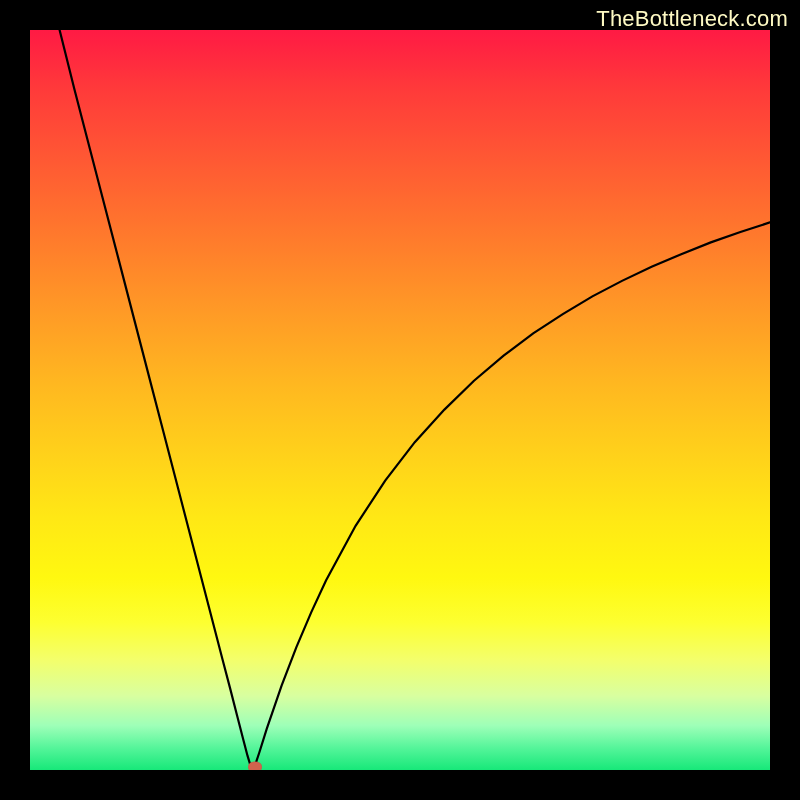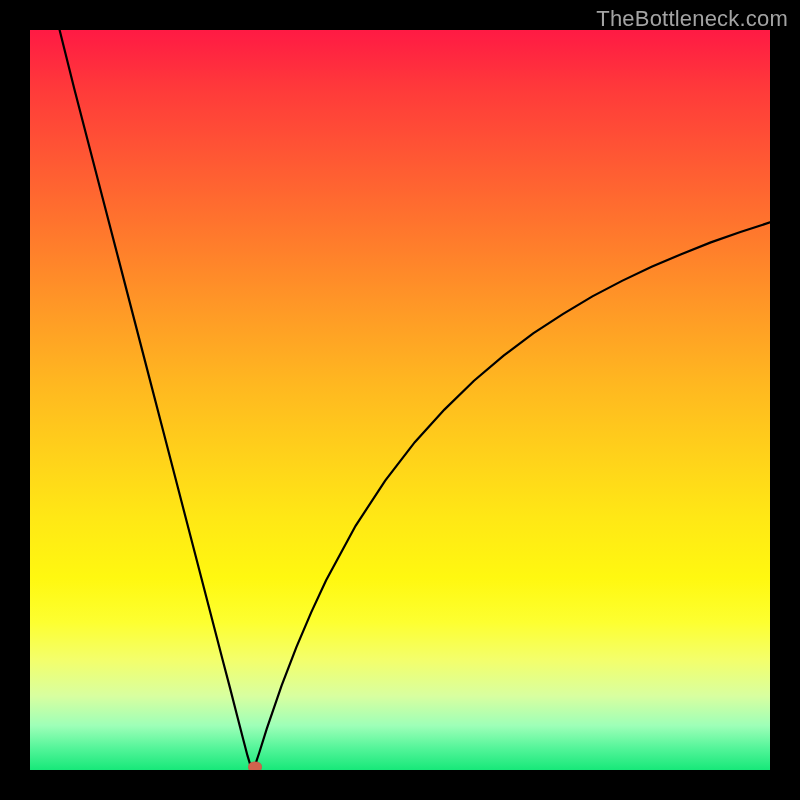--- a/index.html
+++ b/index.html
@@ -43,21 +43,21 @@
       #d8ffa0 90%,
       #9effb8 94%,
       #55f59a 97%,
       #17e879 100%
     );
   }
   .watermark {
     position: absolute;
     top: 6px;
     right: 12px;
-    color: #a3a3a3;
+    color: #fef9c3;
     font-size: 22px;
     font-weight: 500;
     letter-spacing: 0.2px;
     user-select: none;
   }
   svg.curve {
     position: absolute;
     left: 0; top: 0;
     width: 740px;
     height: 740px;

